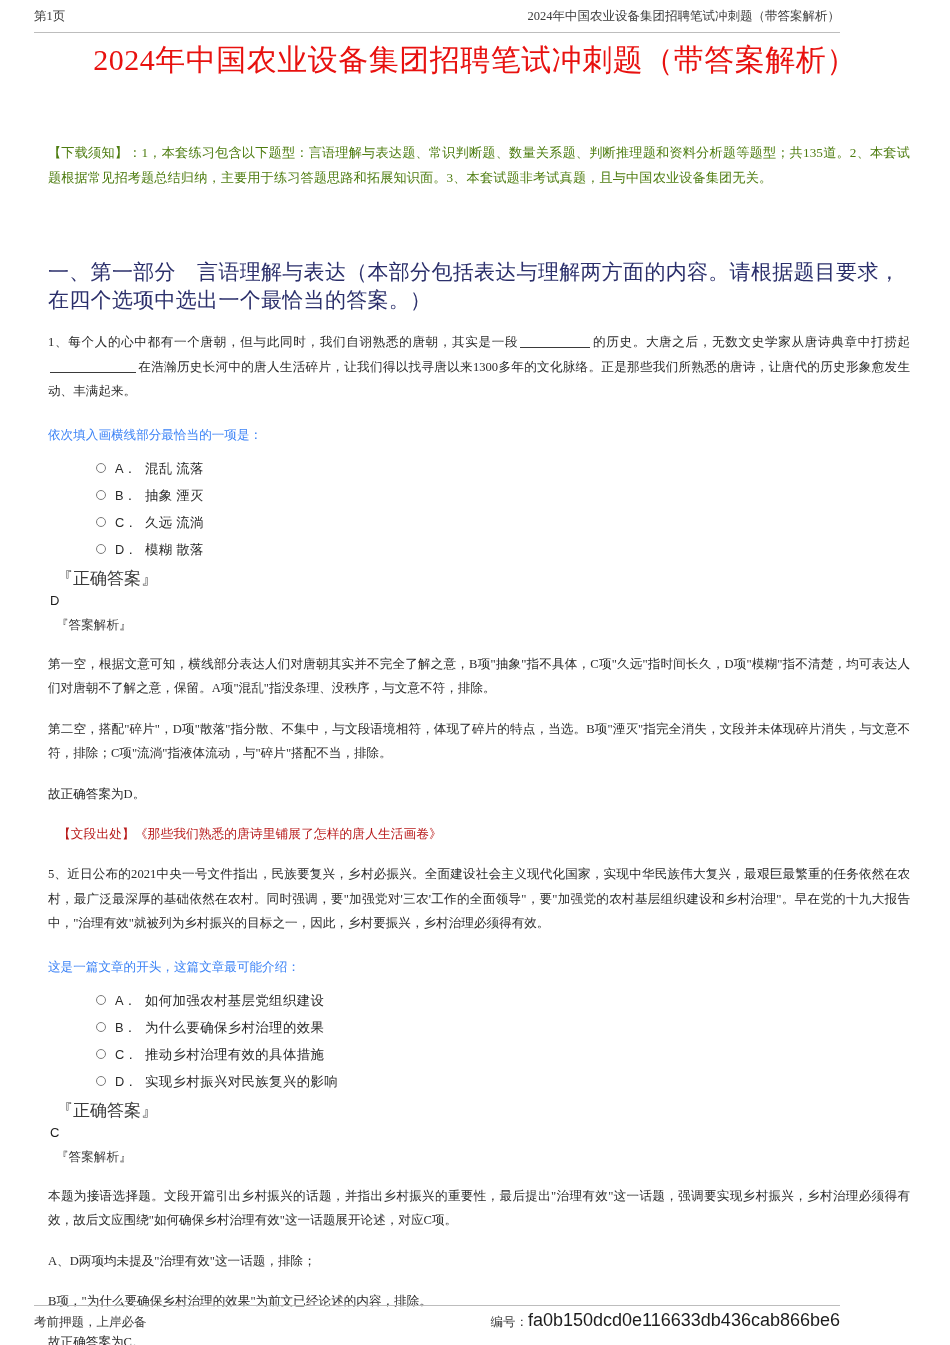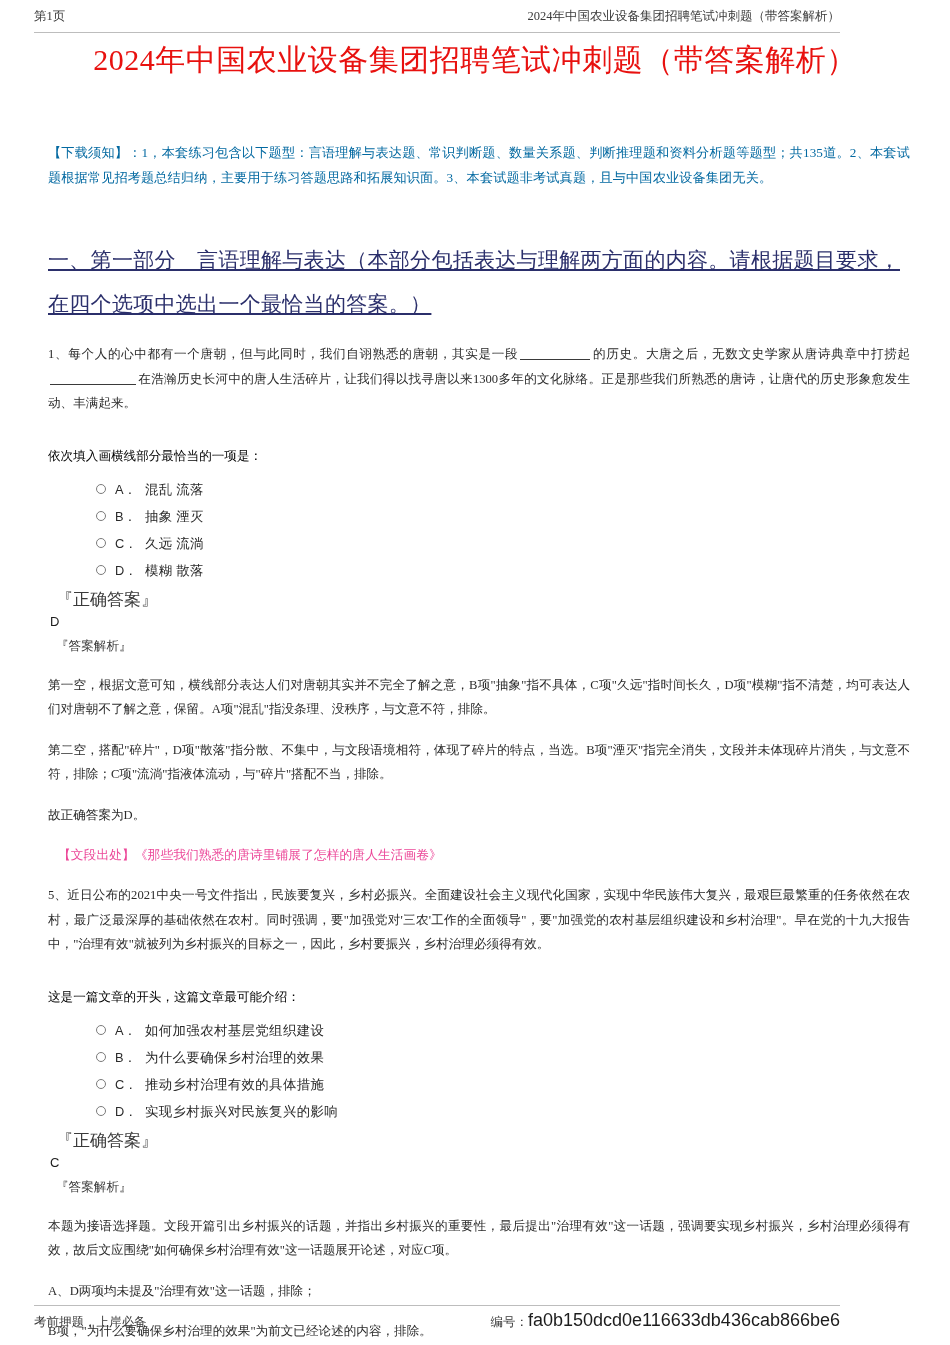--- a/index.html
+++ b/index.html
@@ -59,31 +59,30 @@
     position: absolute;
     top: 140px;
     left: 48px;
     width: 862px;
   }
 
   .notice {
     font-size: 13.2px;
     line-height: 25px;
     text-align: justify;
-    color: #0369a1;
+    color: #4d7c0f;
     letter-spacing: 0.1px;
   }
 
   .section-heading {
-    margin-top: 48px;
+    margin-top: 68px;
     font-size: 21px;
-    line-height: 44px;
+    line-height: 28px;
     color: #2b2f6b;
     letter-spacing: 0.3px;
-    text-decoration: underline;
   }
 
   .qblock { margin-top: 16px; }
 
   .qtext {
     font-size: 12.6px;
     line-height: 24.5px;
     text-align: justify;
     color: #2a2a2a;
   }
@@ -92,22 +91,22 @@
     width: 70px;
     border-bottom: 1px solid #3a3a3a;
     vertical-align: -2px;
     margin: 0 2px;
   }
   .blank.long { width: 86px; }
 
   .qprompt {
     font-size: 12.6px;
     line-height: 24px;
-    color: #000000;
-    margin-top: 28px;
+    color: #3b82f6;
+    margin-top: 19px;
   }
 
   .options {
     margin-top: 8px;
     margin-left: 48px;
   }
   .opt {
     display: flex;
     align-items: center;
     font-size: 13.4px;
@@ -156,21 +155,21 @@
   .para {
     font-size: 12.6px;
     line-height: 24.5px;
     text-align: justify;
     color: #2a2a2a;
     margin-top: 16px;
   }
   .source {
     font-size: 12.8px;
     line-height: 24px;
-    color: #ec4899;
+    color: #b91c1c;
     margin-top: 16px;
     margin-left: 10px;
   }
 
   
   .run-footer {
     position: absolute;
     bottom: 14px;
     left: 34px;
     right: 34px;

